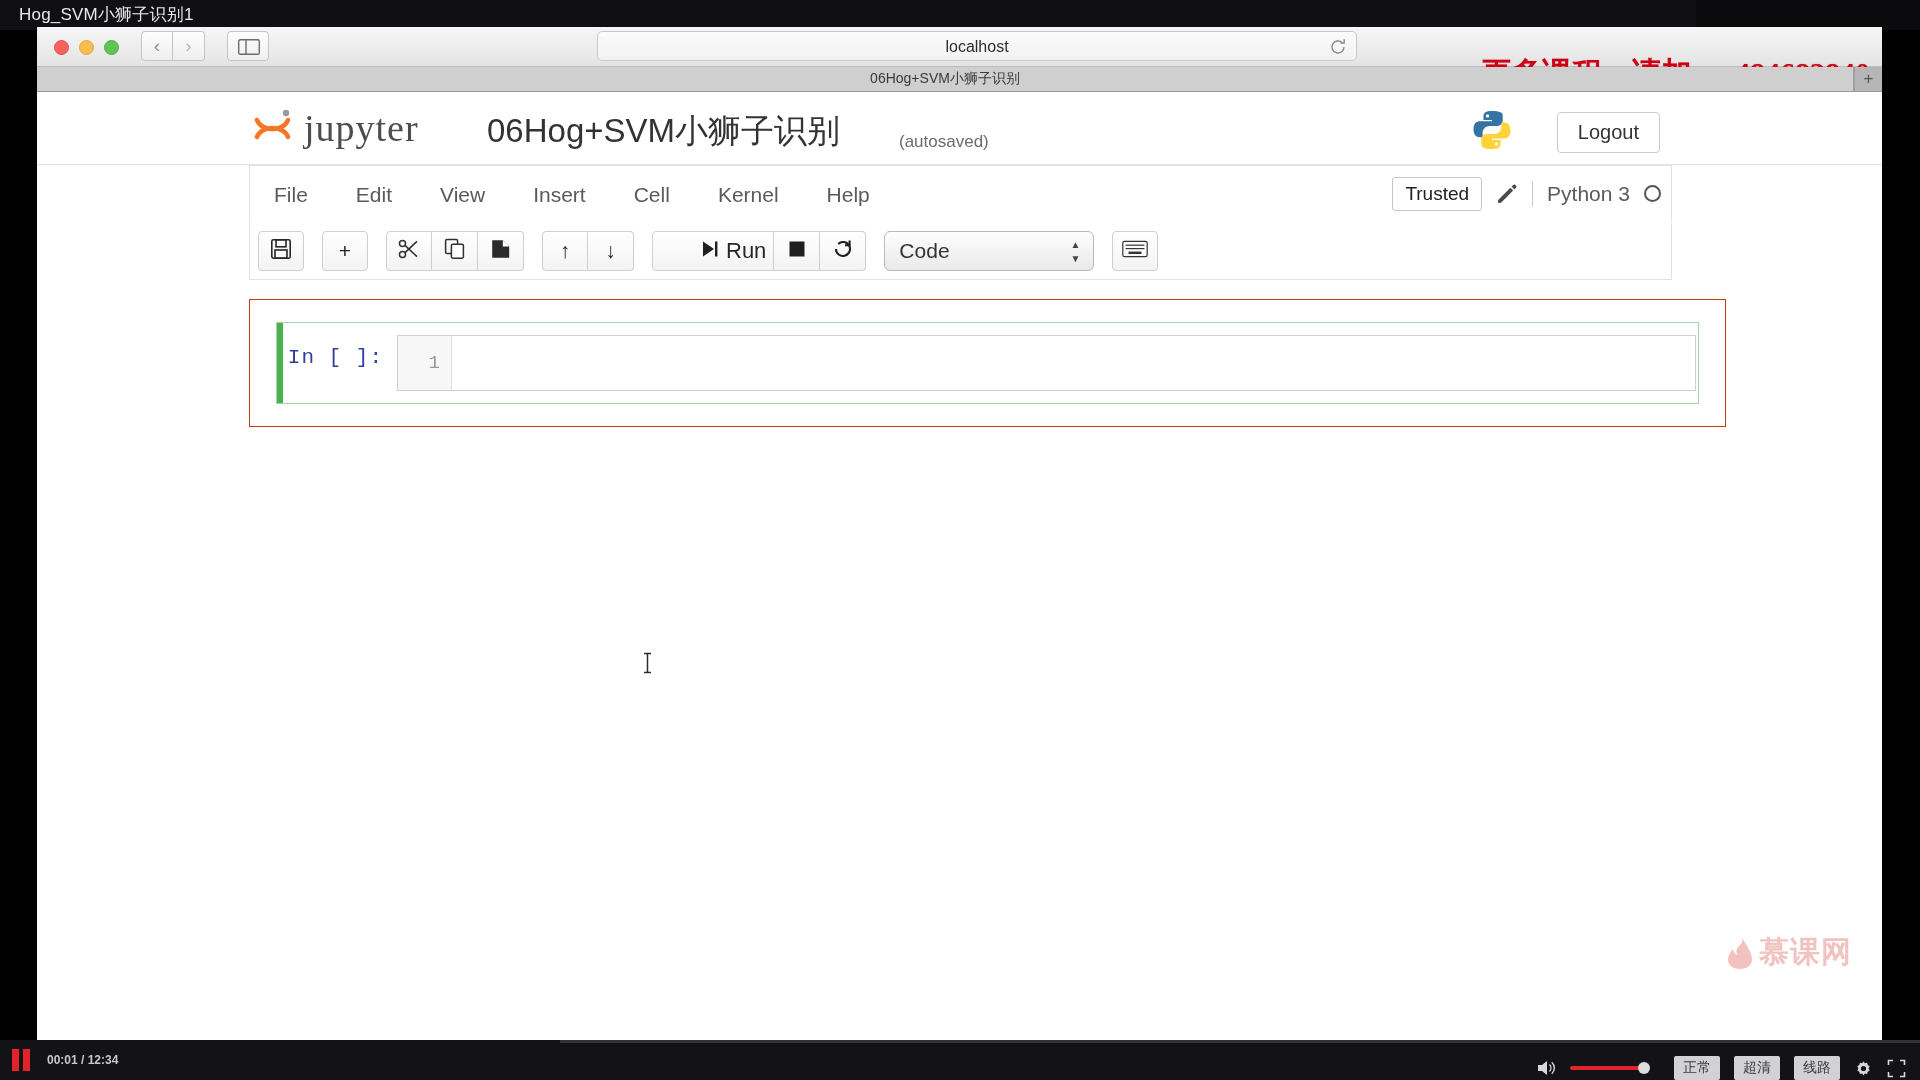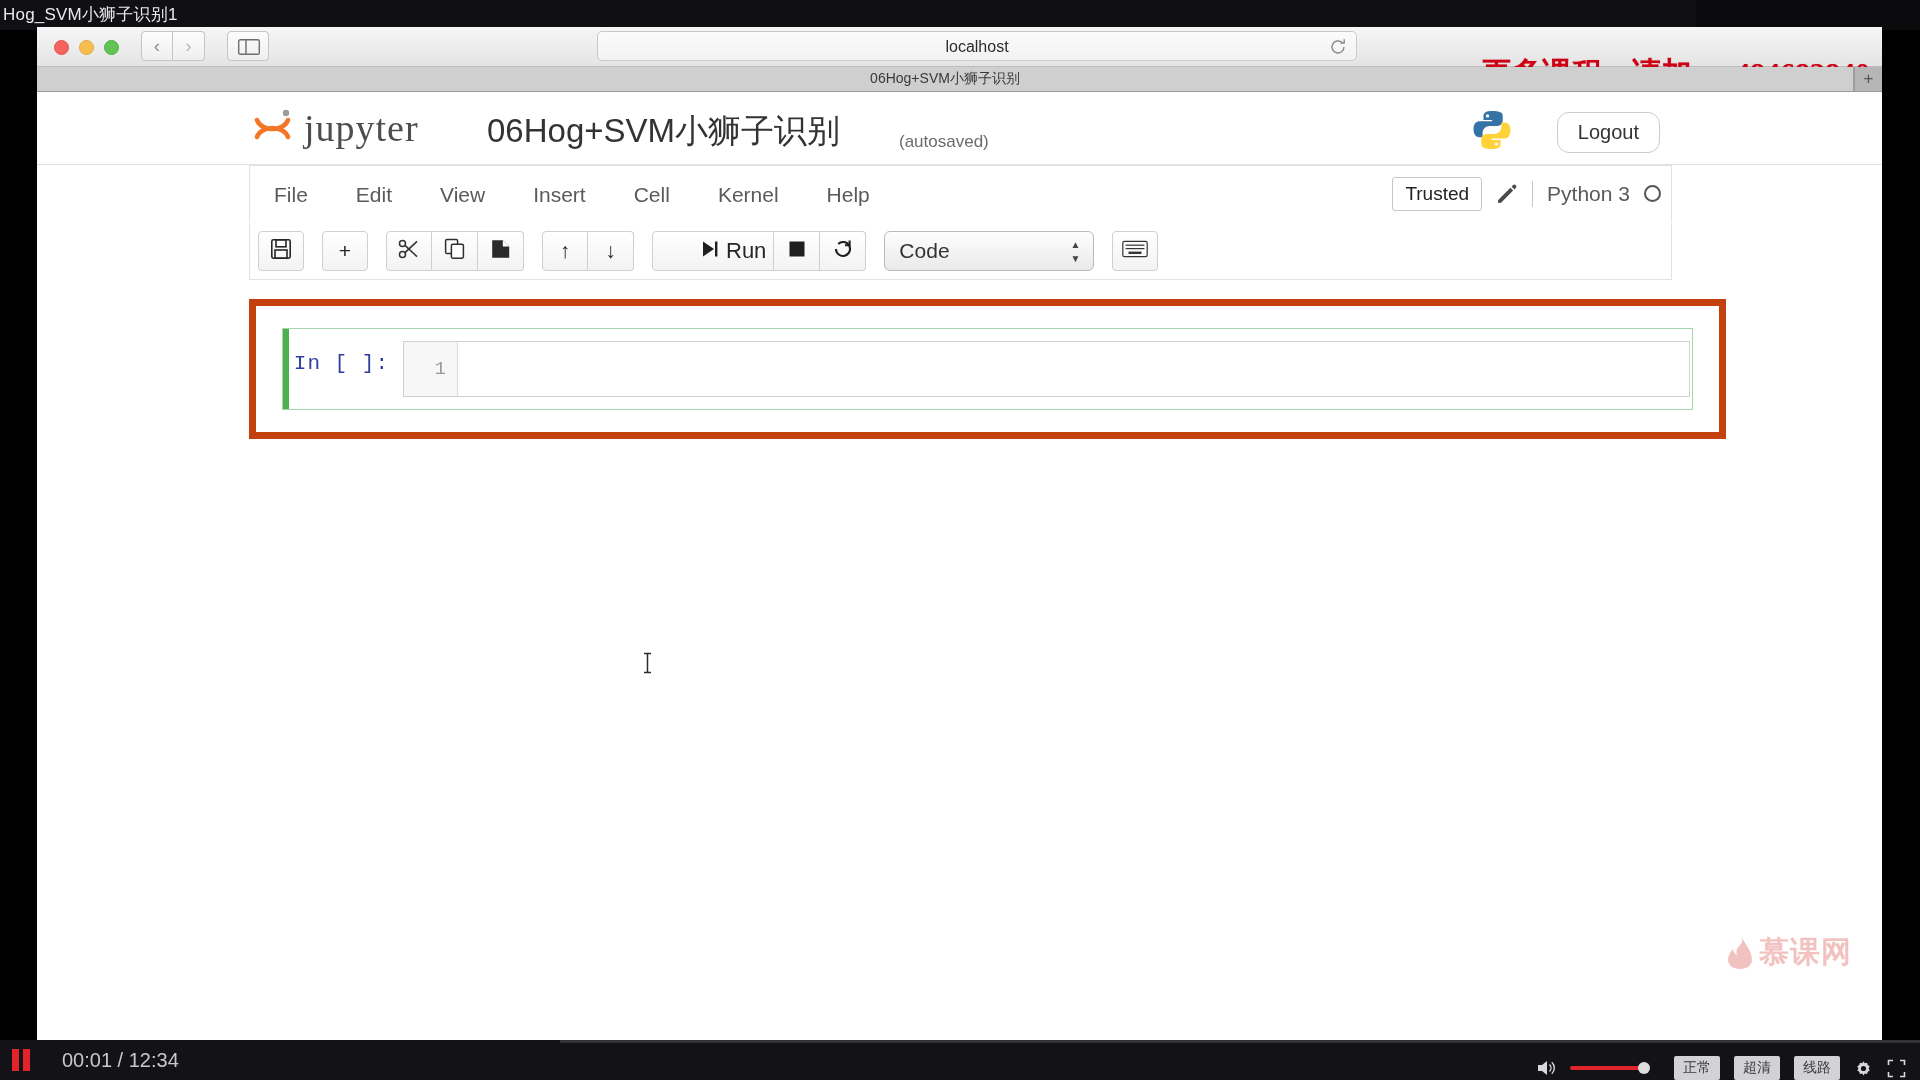--- a/index.html
+++ b/index.html
@@ -6,21 +6,21 @@
   html,body { width:1920px; height:1080px; overflow:hidden; background:#000; }
   body { font-family:"Liberation Sans", sans-serif; }
 
   
   #stage { position:relative; width:1920px; height:1080px; background:#0b0b0e; }
 
   
   #video-title {
     position:absolute; left:0; top:0; width:1696px; height:30px;
     background:#101014; color:#e8e8ea;
-    font-size:17px; line-height:30px; padding-left:3px;
+    font-size:17px; line-height:30px; padding-left:19px;
     letter-spacing:.2px; white-space:nowrap;
   }
 
   
   #letterbox-left  { position:absolute; left:0;  top:30px; width:37px; height:1020px; background:#000; }
   #letterbox-right { position:absolute; right:0; top:30px; width:38px; height:1020px; background:#000; }
 
   
   #browser {
     position:absolute; left:37px; top:27px; width:1845px; height:1013px;
@@ -114,21 +114,21 @@
     font-size:33px; color:#333; white-space:nowrap;
   }
   #nb-autosave {
     position:absolute; left:862px; top:40px;
     font-size:17px; color:#6b6b6b;
   }
   #python-logo { position:absolute; right:368px; top:16px; width:44px; height:44px; }
   #logout-btn {
     position:absolute; right:222px; top:20px;
     padding:8px 20px; font-size:20px; color:#333;
-    background:#fff; border:1px solid #ccc; border-radius:12px;
+    background:#fff; border:1px solid #ccc; border-radius:4px;
   }
 
   
   #menubar-wrap { position:relative; height:58px; background:#fff; }
   #menubar {
     position:absolute; left:212px; top:0; right:210px; height:57px;
     border:1px solid #e2e2e2; border-bottom:none; background:#fff;
     display:flex; align-items:center;
   }
   .menu-item {
@@ -179,21 +179,21 @@
   #celltype-arrows {
     position:absolute; right:12px; top:8px; width:12px; height:24px;
     display:flex; flex-direction:column; justify-content:space-between;
     color:#444; font-size:10px; line-height:10px; text-align:center;
   }
 
   
   #nb-body { position:relative; background:#fff; height:700px; }
   #nb-container {
     position:absolute; left:212px; top:18px; width:1477px;
-    background:#fff; border:7px solid #c2410c; padding:22px 0;
+    background:#fff; border:1px solid #c2410c; padding:22px 0;
     box-shadow:0 0 2px rgba(0,0,0,.04);
   }
   #cell {
     position:relative; margin:0 26px; padding:12px 0 12px 0;
     border:1px solid #a5d6a7; background:#fff;
     display:flex; align-items:flex-start;
   }
   #cell-selbar {
     position:absolute; left:0; top:0; width:6px; height:100%; background:#4caf50;
   }
@@ -228,21 +228,21 @@
     font-family:"DejaVu Sans", sans-serif; letter-spacing:1px;
   }
 
   
   #player-bar {
     position:absolute; left:0; bottom:0; width:1920px; height:40px;
     background:#121217; display:flex; align-items:center;
   }
   #btn-pause { margin-left:12px; width:22px; height:22px; display:flex; gap:4px; }
   #btn-pause span { display:block; width:7px; height:22px; background:#e1242b; }
-  #time-display { margin-left:28px; font-size:20px; color:#c7c7cc; font-family:"Liberation Sans", sans-serif; }
+  #time-display { margin-left:13px; font-size:12px; color:#c7c7cc; font-family:"Liberation Sans", sans-serif;font-weight:bold; }
   #progress-track {
     position:absolute; left:560px; right:0; top:0; height:3px; background:#333;
   }
   #player-right {
     position:absolute; right:14px; top:8px; height:40px;
     display:flex; align-items:center; gap:14px;
   }
   #volume-icon { width:20px; height:20px; color:#d8d8dc; }
   #volume-slider { position:relative; width:90px; height:14px; }
   #volume-fill { position:absolute; left:0; top:5px; width:74px; height:4px; background:#e1242b; border-radius:2px; }

